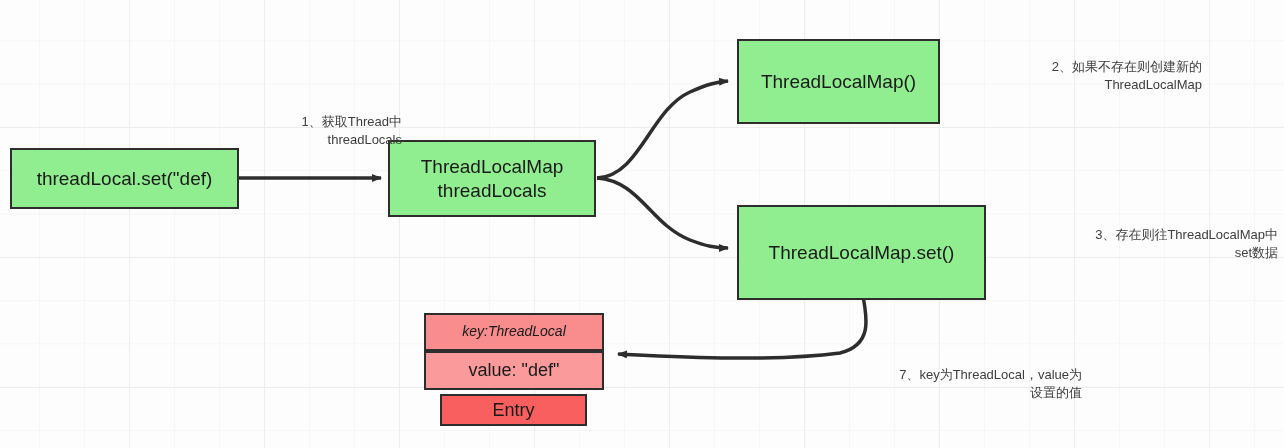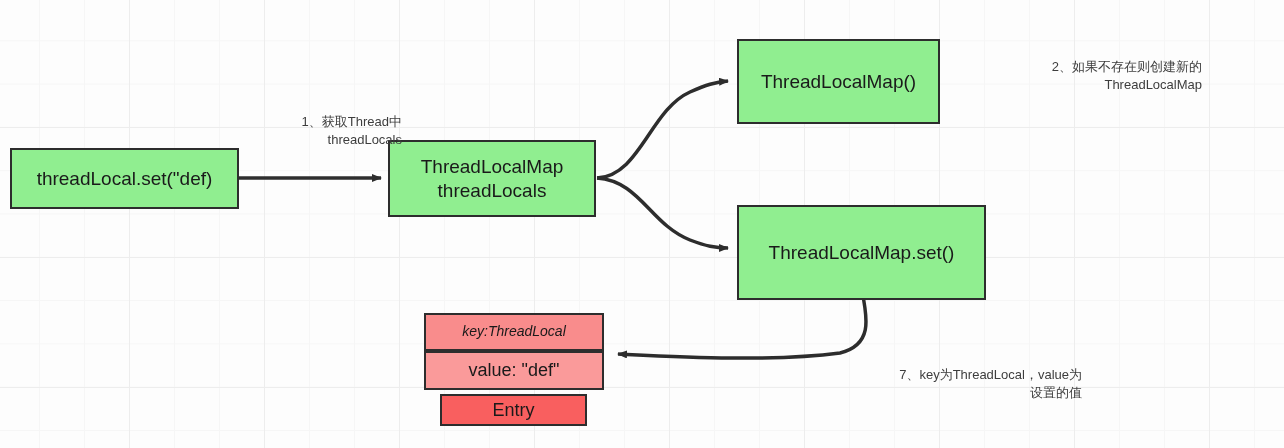--- a/index.html
+++ b/index.html
@@ -120,17 +120,19 @@
   <div class="node red" style="left:440px; top:394px; width:147px; height:32px;">
     <span>Entry</span>
   </div>
 
   <div class="note" style="left:222px; top:93px; width:180px;margin-top:20px;">1、获取Thread中
 threadLocals</div>
 
   <div class="note" style="left:952px; top:58px; width:250px;">2、如果不存在则创建新的
 ThreadLocalMap</div>
 
+  <div class="note" style="left:992px; top:226px; width:286px;">3、存在则往ThreadLocalMap中
+set数据</div>
 
   <div class="note" style="left:768px; top:366px; width:314px;">7、key为ThreadLocal，value为
 设置的值</div>
 
 </div>
 
 </body></html>

